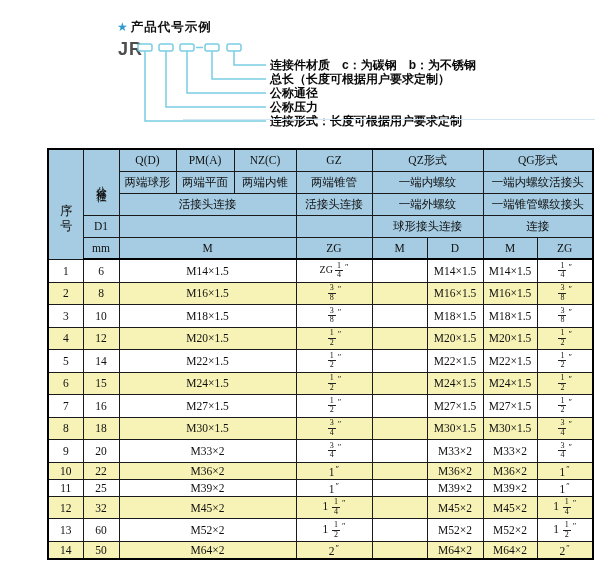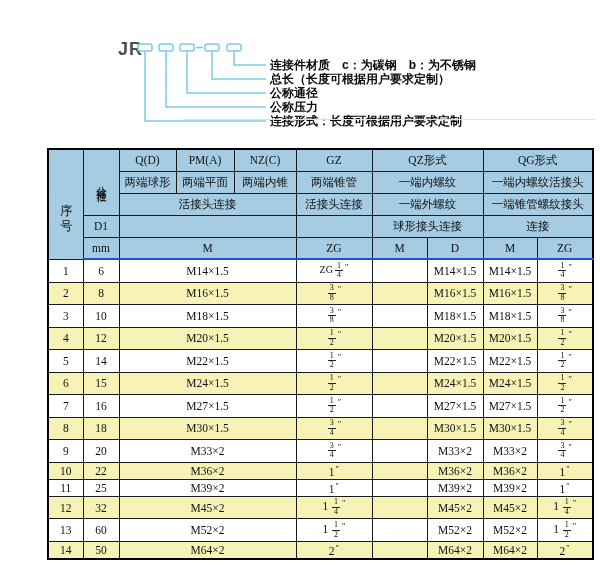--- a/index.html
+++ b/index.html
@@ -25,21 +25,21 @@
 
   
   table.ref{position:absolute;left:47px;top:148px;width:545px;height:412px;
             border-collapse:collapse;table-layout:fixed;
             font-family:"Liberation Serif","DejaVu Serif",serif;font-size:11.5px;color:#101010;}
   table.ref th,table.ref td{border:1px solid #1a1a1a;text-align:center;vertical-align:middle;
             padding:0;font-weight:normal;overflow:hidden;}
   table.ref{border:2px solid #000;}
   table.ref thead th{background:#a5cce2;}
   table.ref thead tr{height:22px;}
-  table.ref thead tr.hdr-last th{border-bottom:2px solid #1d4ed8;}
+  table.ref thead tr.hdr-last th{border-bottom:2px solid #000000;}
   th.gl,td.gl{border-left:2px solid #1a1a1a;}
   tbody tr:nth-child(even) td{background:#f7f2b5;}
   tbody tr:nth-child(odd) td{background:#ffffff;}
 
   .vtext{writing-mode:vertical-rl;text-orientation:upright;display:inline-block;}
   .vt-xuhao{font-size:12.5px;letter-spacing:17px;padding-top:14px;}
   .vt-gctj{font-size:10.5px;letter-spacing:2px;}
 
   
   .fr{display:inline-block;vertical-align:middle;text-align:center;font-size:8px;line-height:1.1;
@@ -47,20 +47,21 @@
   .fr .fn{display:block;border-bottom:1px solid #222;padding:0 2px;}
   .fr .fd{display:block;}
   .qq{font-size:8.5px;vertical-align:0.45em;margin-left:1px;}
   .pre{font-size:10px;margin-right:1px;}
 </style>
 </head>
 <body>
 
 <div id="page">
 
+  <div class="diag-heading"><span class="star">★</span><span>产品代号示例</span></div>
 
   <div class="code-prefix">JR</div>
 
   <svg class="diag-svg" width="600" height="148" viewBox="0 0 600 148">
     <g stroke="#79cde2" stroke-width="1.5" fill="#ffffff">
       <rect x="138" y="44" width="14" height="7" rx="2"></rect>
       <rect x="159" y="44" width="14" height="7" rx="2"></rect>
       <rect x="180" y="44" width="14" height="7" rx="2"></rect>
       <line x1="196" y1="47.5" x2="203" y2="47.5"></line>
       <rect x="205" y="44" width="14" height="7" rx="2"></rect>

